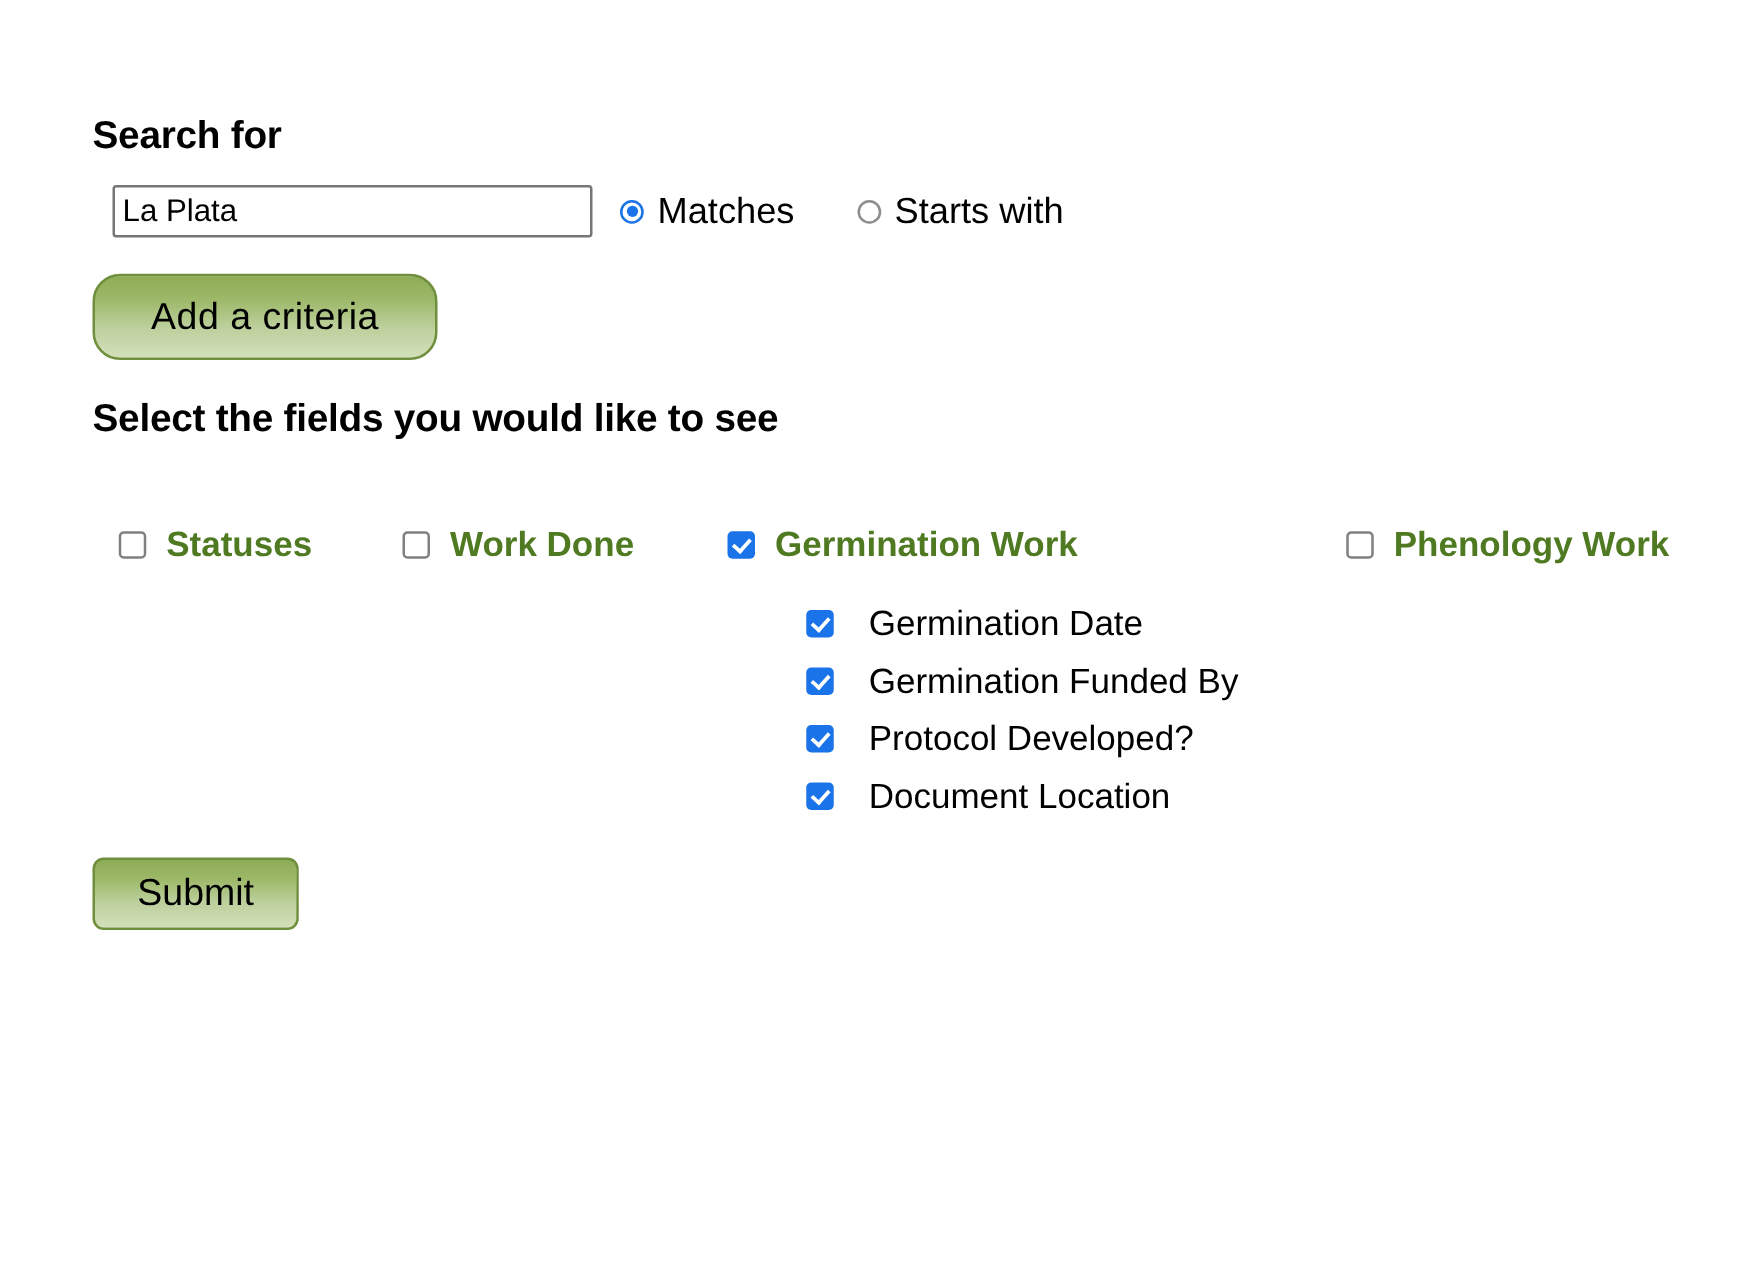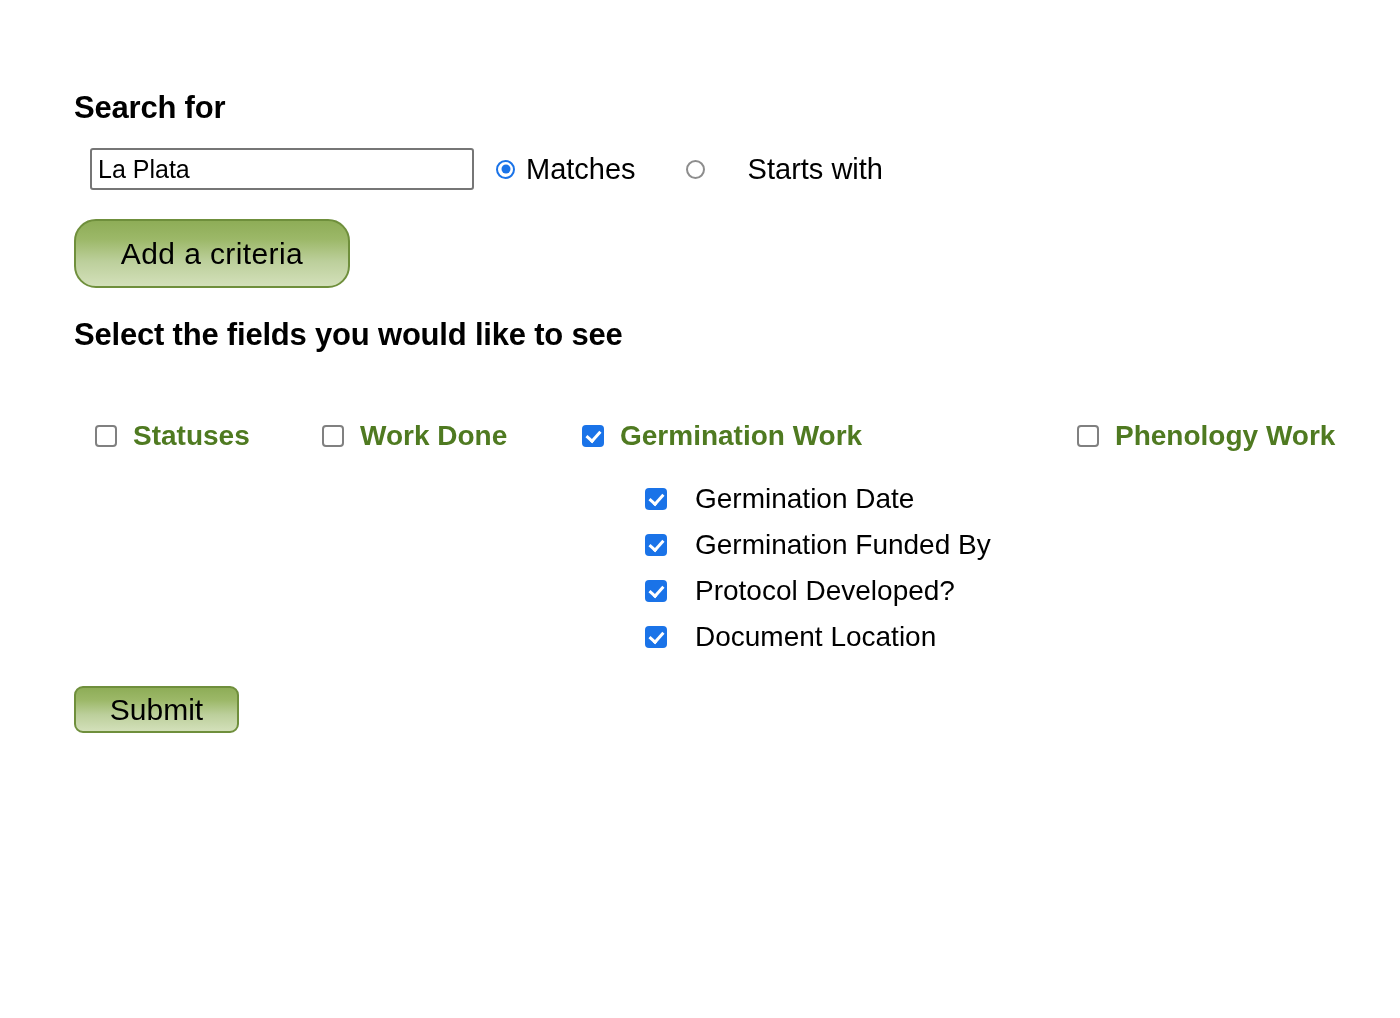--- a/index.html
+++ b/index.html
@@ -91,21 +91,21 @@
   .radio-group {
     display: flex;
     align-items: center;
     margin-left: 22px;
   }
   .radio-item {
     display: flex;
     align-items: center;
     margin-right: 50px;
   }
-  .radio-item:last-child { margin-right: 0; gap: 32px; }
+  .radio-item:last-child { margin-right: 0; }
 
   .radio-box {
     width: 19px;
     height: 19px;
     border-radius: 50%;
     box-sizing: border-box;
     flex: 0 0 auto;
   }
   .radio-box.off {
     border: 2px solid #8d8d8d;
@@ -152,21 +152,21 @@
     top: 219px;
     width: 276px;
     height: 69px;
     letter-spacing: 0.4px;
     border-radius: 22px;
   }
   #submit-button {
     left: 74px;
     top: 686px;
     width: 165px;
-    height: 47px;
+    height: 58px;
   }
 
   
   .fields-area {
     position: absolute;
     left: 74px;
     top: 420px;
     width: 1326px;
     text-align: right;
   }

